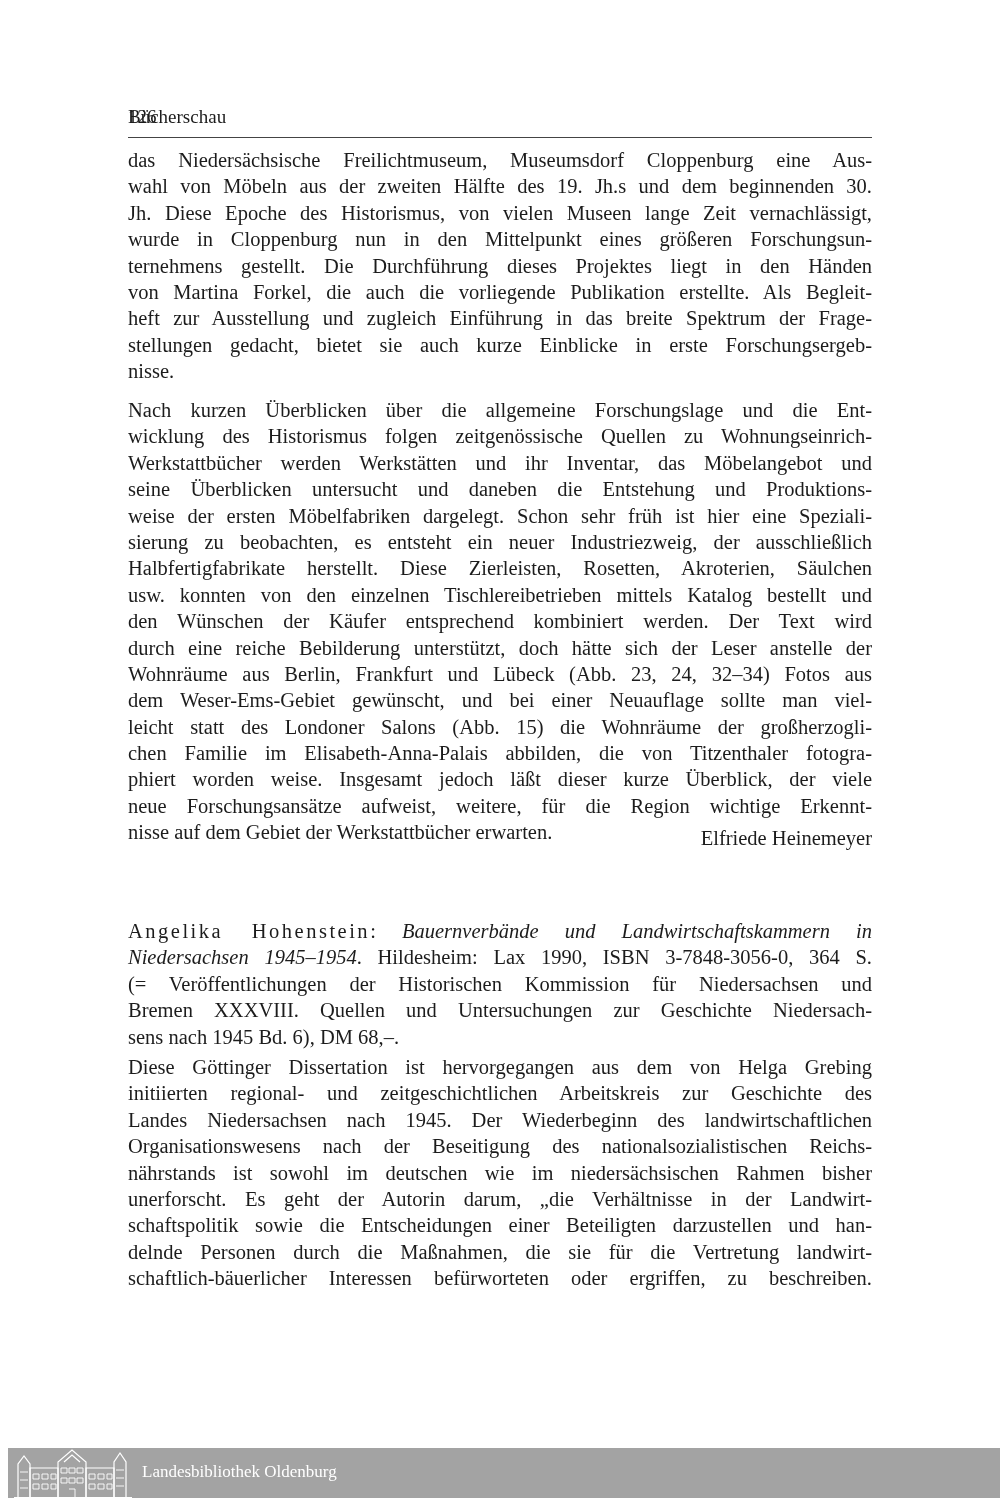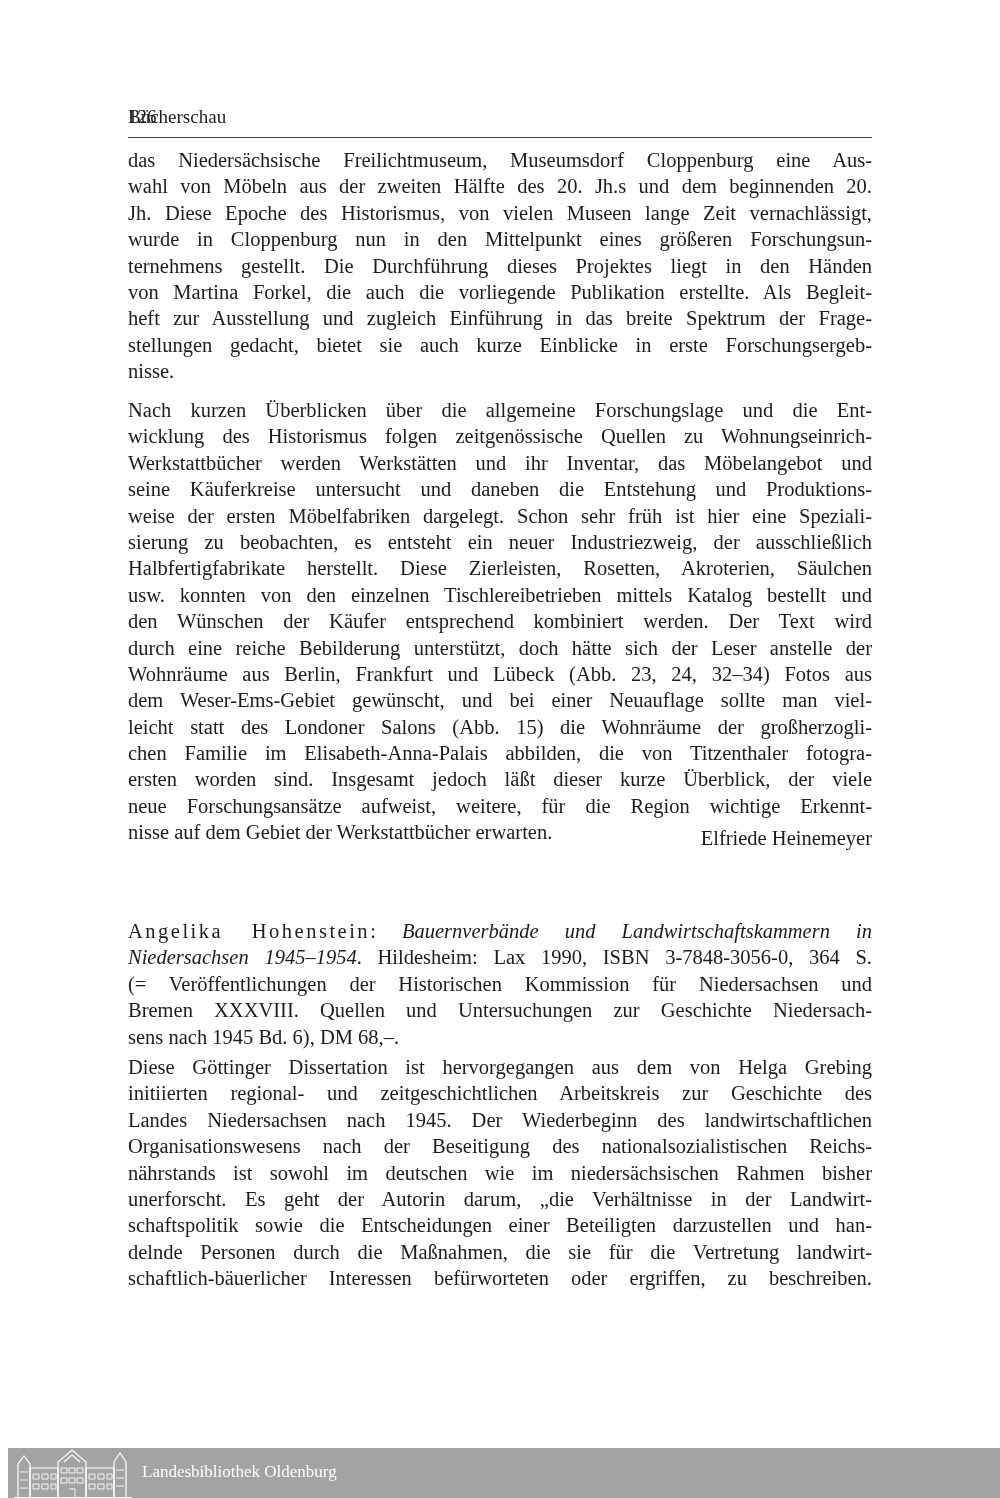--- a/index.html
+++ b/index.html
@@ -29,46 +29,46 @@
 <div class="page">
 
   <div class="running-head">
     <span class="page-number">126</span>
     <span class="head-title">Bücherschau</span>
   </div>
   <div class="head-rule"></div>
 
   <div class="block" style="top:147px;">
     <span class="line">das Niedersächsische Freilichtmuseum, Museumsdorf Cloppenburg eine Aus-</span>
-    <span class="line">wahl von Möbeln aus der zweiten Hälfte des 20. Jh.s und dem beginnenden 20.</span>
+    <span class="line">wahl von Möbeln aus der zweiten Hälfte des 19. Jh.s und dem beginnenden 30.</span>
     <span class="line">Jh. Diese Epoche des Historismus, von vielen Museen lange Zeit vernachlässigt,</span>
     <span class="line">wurde in Cloppenburg nun in den Mittelpunkt eines größeren Forschungsun-</span>
     <span class="line">ternehmens gestellt. Die Durchführung dieses Projektes liegt in den Händen</span>
     <span class="line">von Martina Forkel, die auch die vorliegende Publikation erstellte. Als Begleit-</span>
     <span class="line">heft zur Ausstellung und zugleich Einführung in das breite Spektrum der Frage-</span>
     <span class="line">stellungen gedacht, bietet sie auch kurze Einblicke in erste Forschungsergeb-</span>
     <span class="line last">nisse.</span>
   </div>
 
   <div class="block" style="top:397px;">
     <span class="line">Nach kurzen Überblicken über die allgemeine Forschungslage und die Ent-</span>
     <span class="line">wicklung des Historismus folgen zeitgenössische Quellen zu Wohnungseinrich-</span>
     <span class="line">Werkstattbücher werden Werkstätten und ihr Inventar, das Möbelangebot und</span>
-    <span class="line">seine Käuferkreise untersucht und daneben die Entstehung und Produktions-</span>
+    <span class="line">seine Überblicken untersucht und daneben die Entstehung und Produktions-</span>
     <span class="line">weise der ersten Möbelfabriken dargelegt. Schon sehr früh ist hier eine Speziali-</span>
     <span class="line">sierung zu beobachten, es entsteht ein neuer Industriezweig, der ausschließlich</span>
     <span class="line">Halbfertigfabrikate herstellt. Diese Zierleisten, Rosetten, Akroterien, Säulchen</span>
     <span class="line">usw. konnten von den einzelnen Tischlereibetrieben mittels Katalog bestellt und</span>
     <span class="line">den Wünschen der Käufer entsprechend kombiniert werden. Der Text wird</span>
     <span class="line">durch eine reiche Bebilderung unterstützt, doch hätte sich der Leser anstelle der</span>
     <span class="line">Wohnräume aus Berlin, Frankfurt und Lübeck (Abb. 23, 24, 32–34) Fotos aus</span>
     <span class="line">dem Weser-Ems-Gebiet gewünscht, und bei einer Neuauflage sollte man viel-</span>
     <span class="line">leicht statt des Londoner Salons (Abb. 15) die Wohnräume der großherzogli-</span>
     <span class="line">chen Familie im Elisabeth-Anna-Palais abbilden, die von Titzenthaler fotogra-</span>
-    <span class="line">ersten worden sind. Insgesamt jedoch läßt dieser kurze Überblick, der viele</span>
+    <span class="line">phiert worden weise. Insgesamt jedoch läßt dieser kurze Überblick, der viele</span>
     <span class="line">neue Forschungsansätze aufweist, weitere, für die Region wichtige Erkennt-</span>
     <span class="line last sig">
       <span>nisse auf dem Gebiet der Werkstattbücher erwarten.</span>
       <span class="sig-name">Elfriede Heinemeyer</span>
     </span>
   </div>
 
   <div class="block" style="top:918px;">
     <span class="line"><span class="spaced">Angelika Hohenstein</span><span>: </span><i>Bauernverbände und Landwirtschaftskammern in</i></span>
     <span class="line"><i>Niedersachsen 1945–1954</i><span>. Hildesheim: Lax 1990, ISBN 3-7848-3056-0, 364 S.</span></span>

